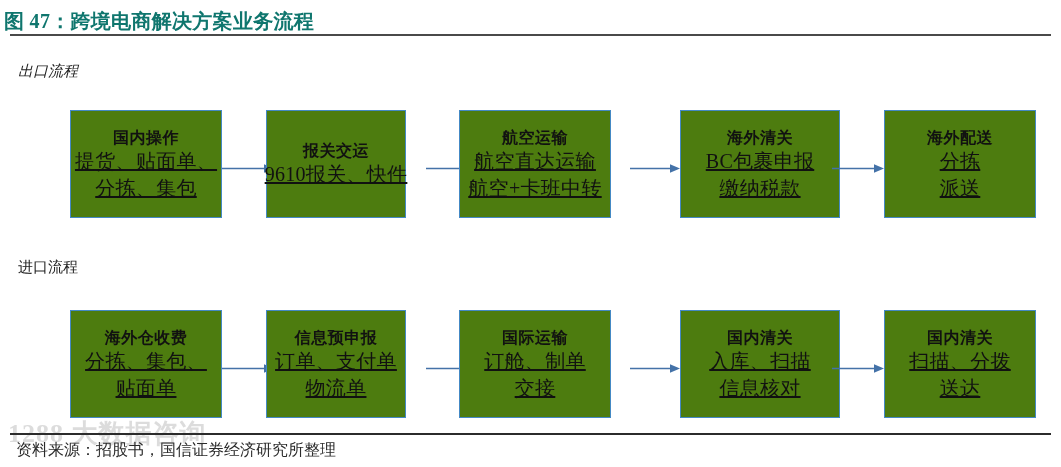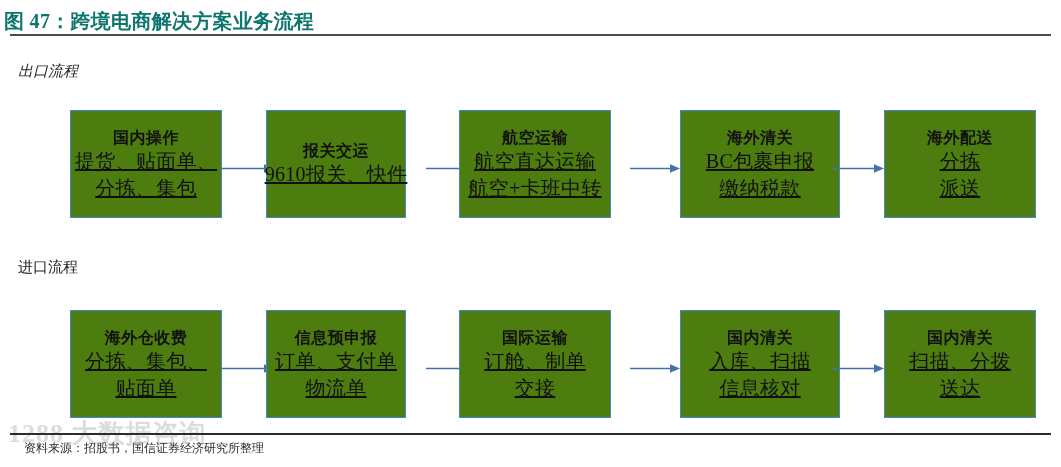--- a/index.html
+++ b/index.html
@@ -115,23 +115,23 @@
   .rule-bottom {
     position: absolute;
     left: 10px;
     top: 433px;
     width: 1041px;
     height: 1.5px;
     background: #2b2b2b;
   }
   .footer-src {
     position: absolute;
-    left: 24px;
+    left: 16px;
     top: 440px;
-    font-size: 12px;
+    font-size: 16px;
     color: #2b2b2b;
     white-space: nowrap;
   }
   .watermark {
     position: absolute;
     left: 8px;
     top: 416px;
     font-size: 26px;
     font-weight: bold;
     color: rgba(150,150,150,0.33);

